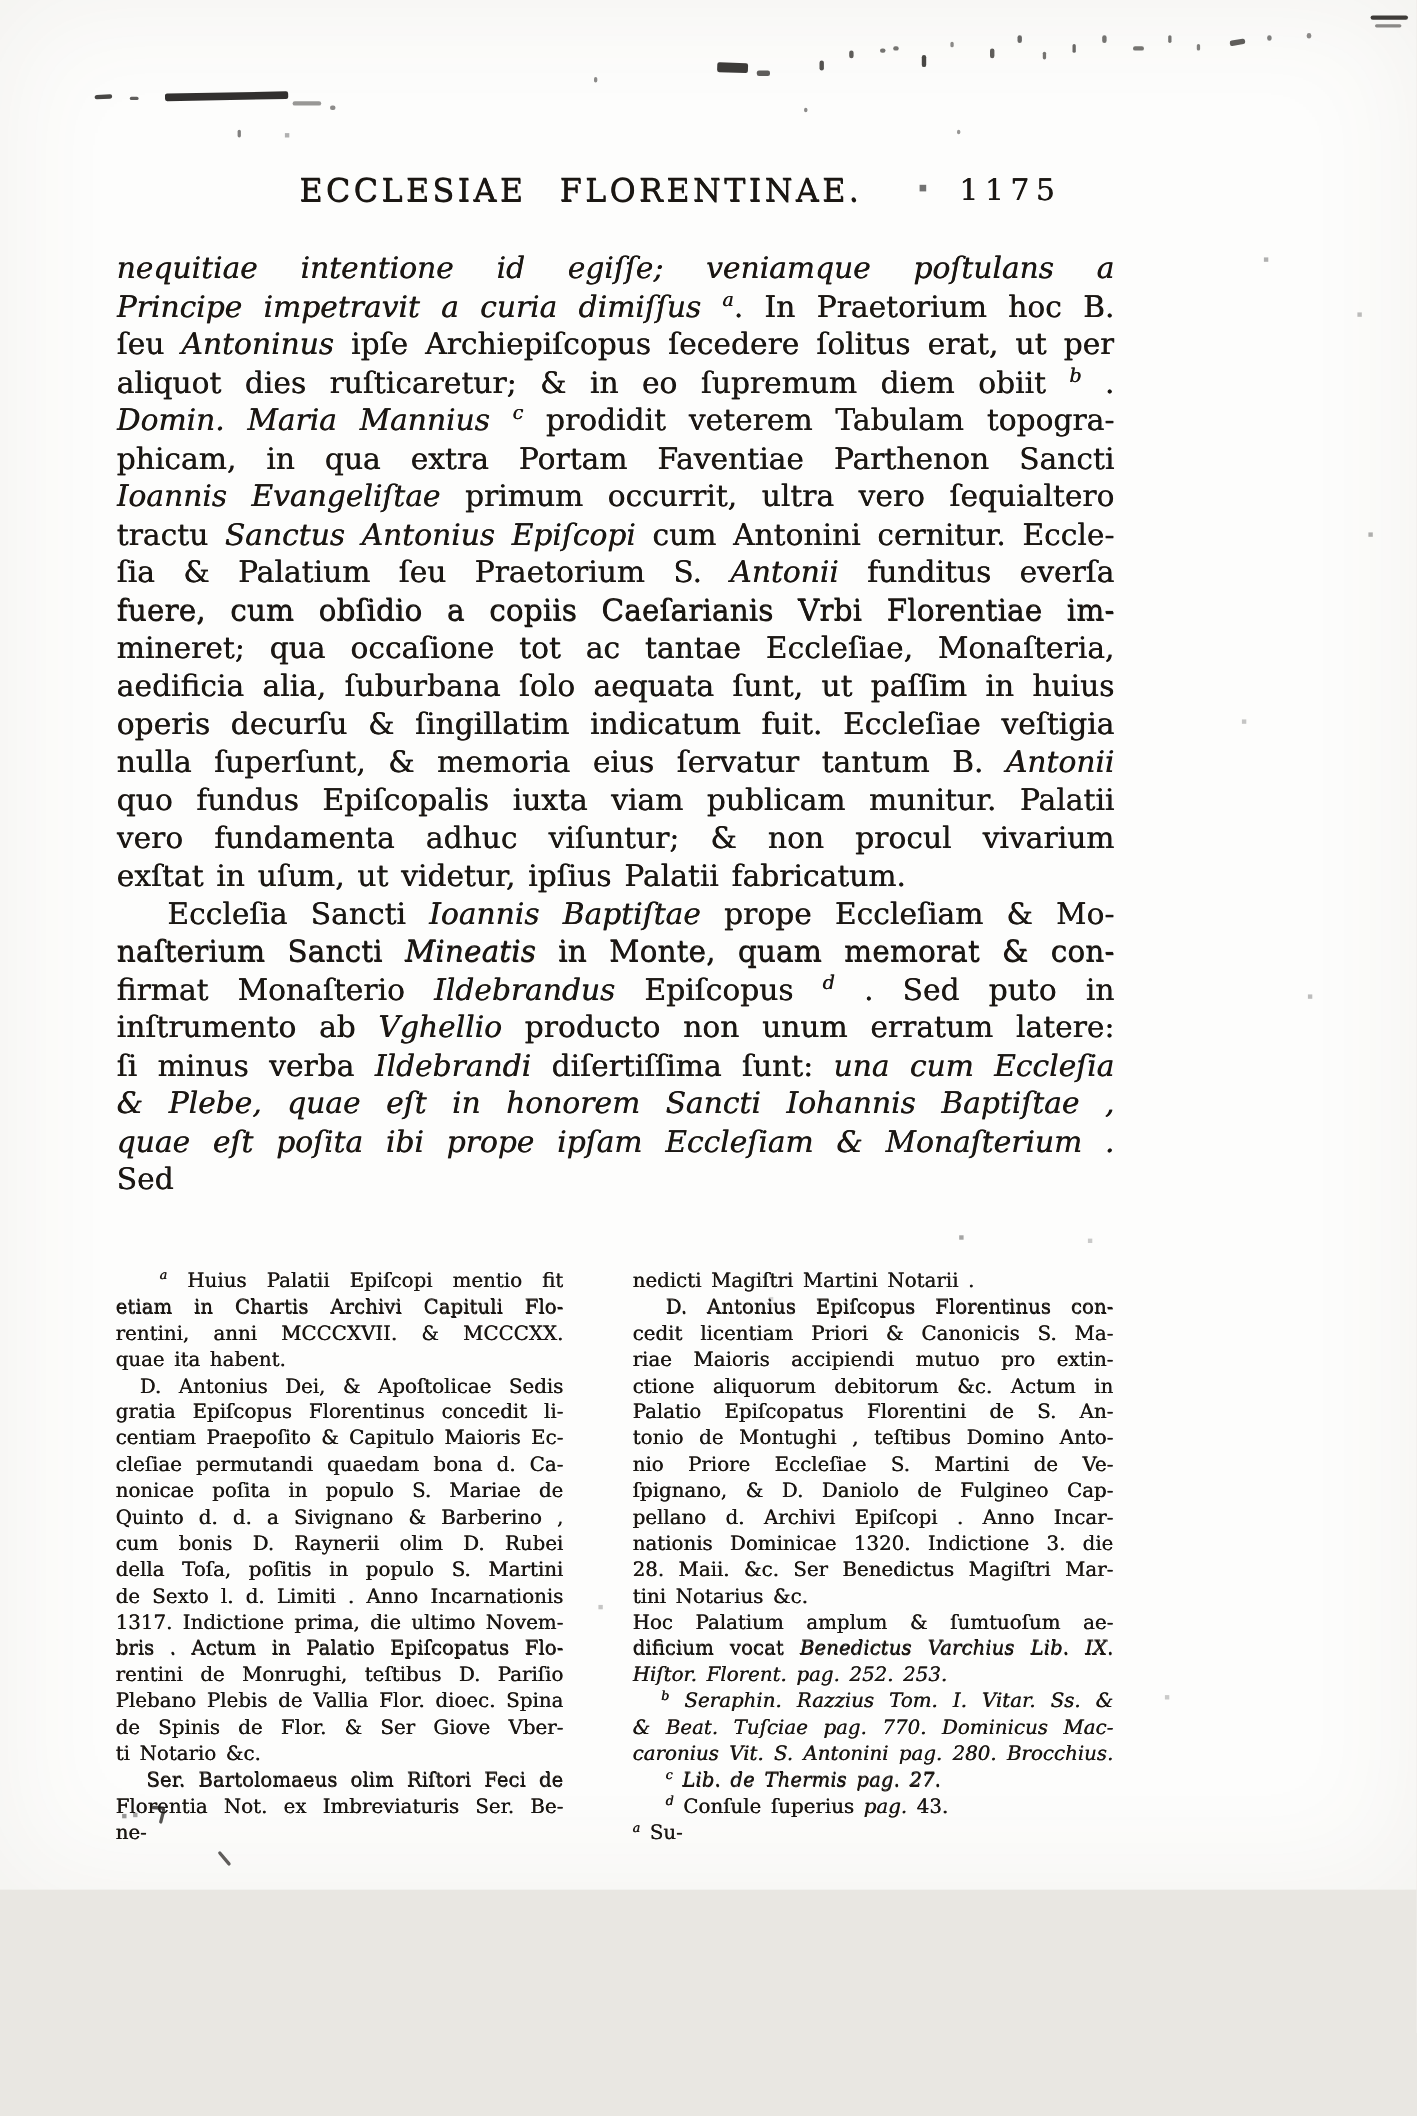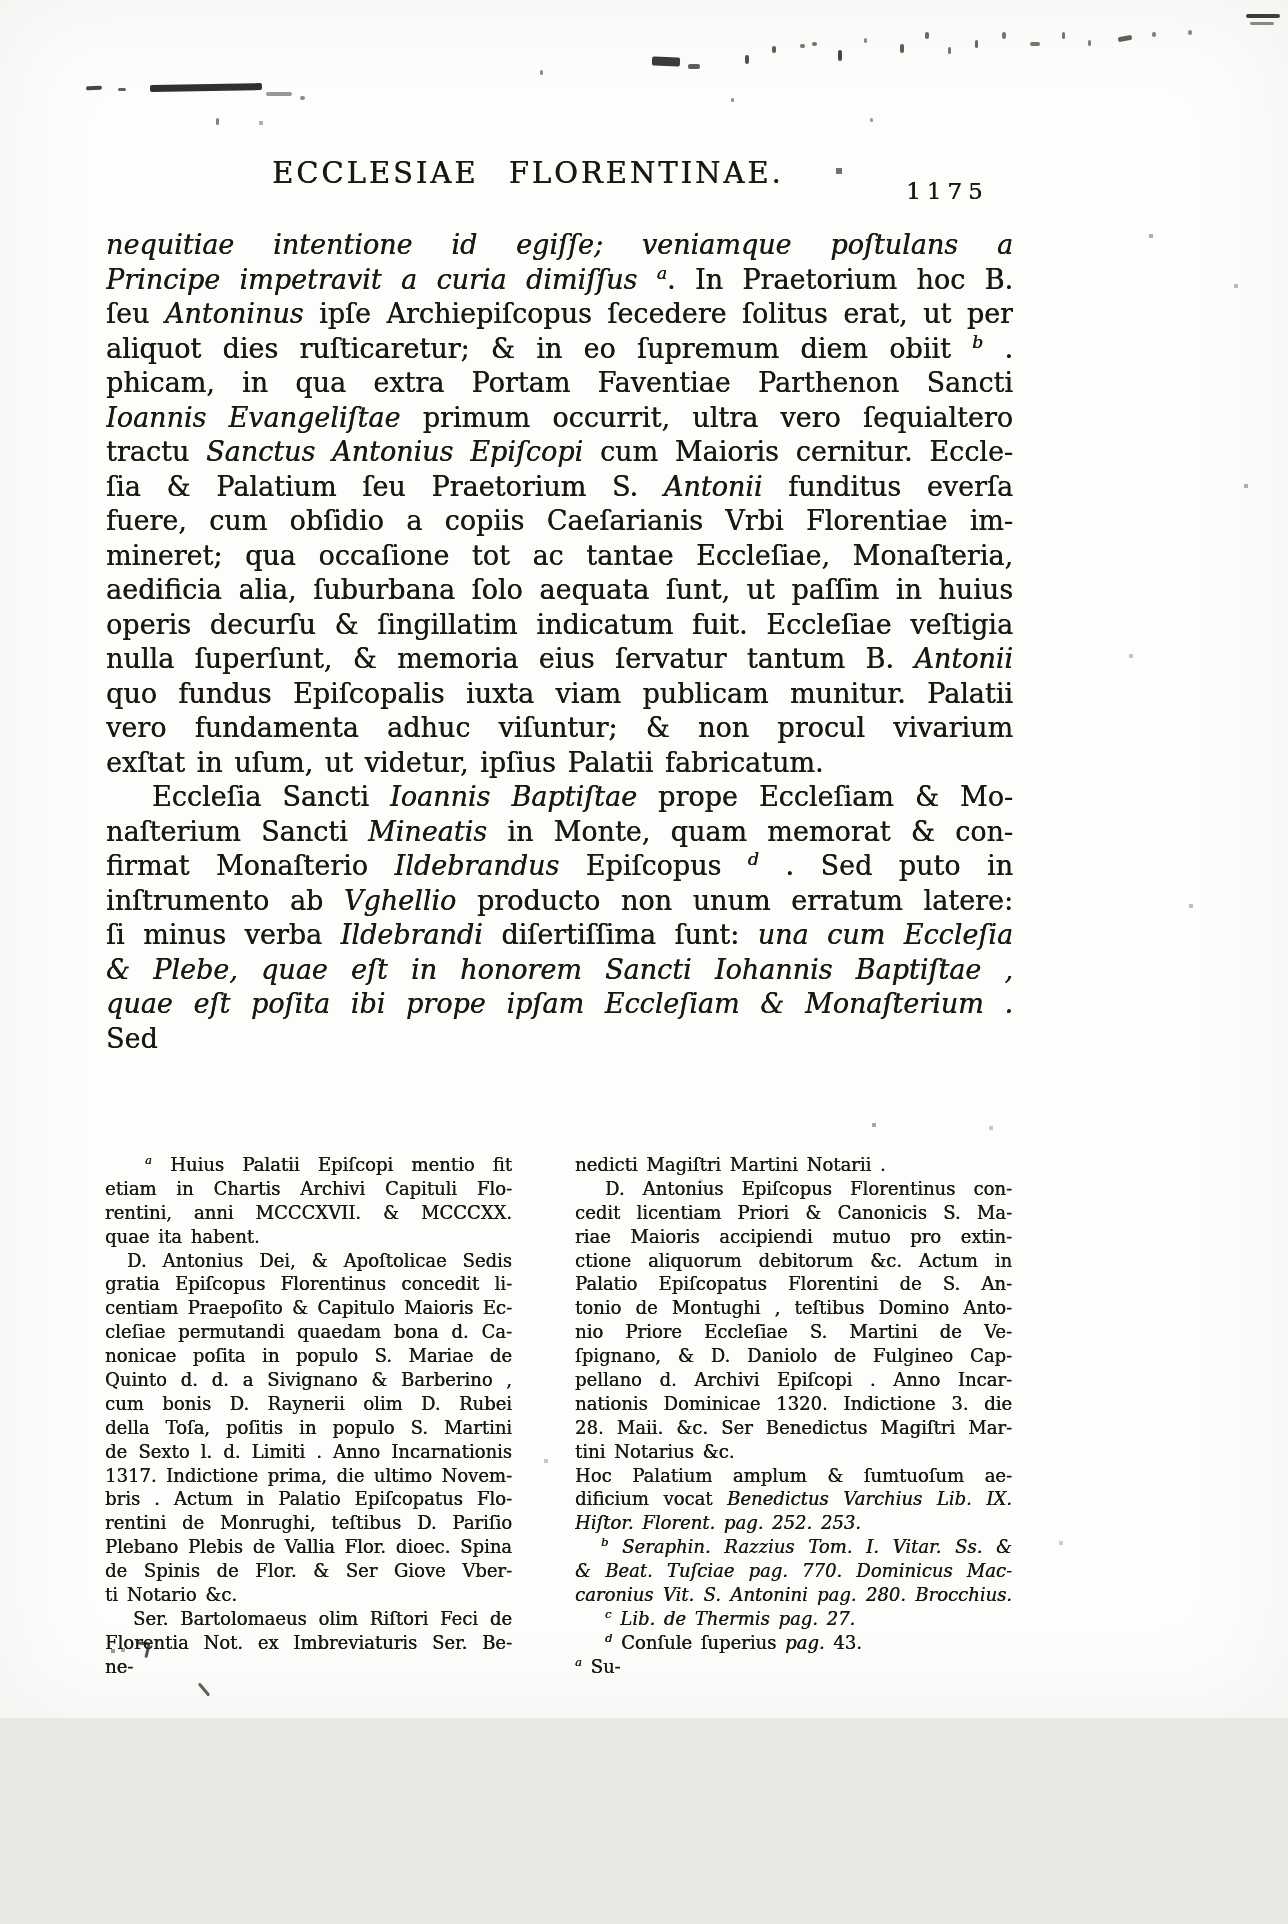--- a/index.html
+++ b/index.html
@@ -2,22 +2,22 @@
 <html><head>
 <meta charset="utf-8">
 <style>
   html,body{margin:0;padding:0;background:#e9e7e2;}
   .page{position:relative;width:1288px;height:1718px;background:var(--paper,#fdfdfc);
         overflow:hidden;font-family:"DejaVu Serif","Liberation Serif",serif;color:var(--ink,#1b1713);}
   .page::before{content:"";position:absolute;inset:0;box-shadow:inset 0 0 110px rgba(95,85,60,.07);pointer-events:none;z-index:5;}
 
   .running-title{position:absolute;left:272px;top:156px;font-size:29px;letter-spacing:3px;
                  word-spacing:18px;white-space:nowrap;text-shadow:.4px .2px 0 currentColor;}
-  .page-number{position:absolute;left:906px;top:158px;font-size:23px;letter-spacing:6px;
-               text-shadow:.4px .2px 0 currentColor;margin-top:20px;}
+  .page-number{position:absolute;left:872px;top:158px;font-size:27px;letter-spacing:6px;
+               text-shadow:.4px .2px 0 currentColor;}
 
   .body-text{position:absolute;left:106px;top:228px;width:907px;}
   .body-text .line{height:34.5px;line-height:34.5px;font-size:27px;word-spacing:3px;}
 
   .fn{position:absolute;top:1153px;}
   .fn-left{left:105px;width:407px;}
   .fn-right{left:575px;width:437px;}
   .fn .line{height:23.9px;line-height:23.9px;font-size:18px;word-spacing:3px;}
 
   .line{text-align:justify;overflow:hidden;text-shadow:.35px .15px 0 currentColor;}
@@ -40,23 +40,24 @@
 <div class="page" style="--ink: #1b1713; --paper: #fdfdfc; --wm: #d7d6d4;">
 
   <div class="running-title">ECCLESIAE FLORENTINAE.</div>
   <div class="page-number">1175</div>
 
   <div class="body-text" id="bodyLines">
       <div class="line"><span class="i">nequitiae intentione id egiſſe; veniamque poſtulans a clementiſſimo</span></div>
       <div class="line"><span class="i">Principe impetravit a curia dimiſſus </span><span class="m">a</span><span class="r">. In Praetorium hoc B. </span></div>
       <div class="line"><span class="r">ſeu </span><span class="i">Antoninus</span><span class="r"> ipſe Archiepiſcopus ſecedere ſolitus erat, ut per</span></div>
       <div class="line"><span class="r">aliquot dies ruſticaretur; &amp; in eo ſupremum diem obiit </span><span class="m">b</span><span class="r"> .</span></div>
+      <div class="line"><span class="i">Domin. Maria Mannius </span><span class="m">c</span><span class="r"> prodidit veterem Tabulam topogra-</span></div>
       <div class="line"><span class="r">phicam, in qua extra Portam Faventiae Parthenon Sancti</span></div>
       <div class="line"><span class="i">Ioannis Evangeliſtae</span><span class="r"> primum occurrit, ultra vero ſequialtero</span></div>
-      <div class="line"><span class="r">tractu </span><span class="i">Sanctus Antonius Epiſcopi</span><span class="r"> cum Maioris cernitur. Eccle-</span></div>
+      <div class="line"><span class="r">tractu </span><span class="i">Sanctus Antonius Epiſcopi</span><span class="r"> cum Antonini cernitur. Eccle-</span></div>
       <div class="line"><span class="r">ſia &amp; Palatium ſeu Praetorium S. </span><span class="i">Antonii</span><span class="r"> funditus everſa</span></div>
       <div class="line"><span class="r">fuere, cum obſidio a copiis Caeſarianis Vrbi Florentiae im-</span></div>
       <div class="line"><span class="r">mineret; qua occaſione tot ac tantae Eccleſiae, Monaſteria,</span></div>
       <div class="line"><span class="r">aedificia alia, ſuburbana ſolo aequata ſunt, ut paſſim in huius</span></div>
       <div class="line"><span class="r">operis decurſu &amp; ſingillatim indicatum fuit. Eccleſiae veſtigia</span></div>
       <div class="line"><span class="r">nulla ſuperſunt, &amp; memoria eius ſervatur tantum B. </span><span class="i">Antonii</span></div>
       <div class="line"><span class="r">quo fundus Epiſcopalis iuxta viam publicam munitur. Palatii</span></div>
       <div class="line"><span class="r">vero fundamenta adhuc viſuntur; &amp; non procul vivarium</span></div>
       <div class="line noj"><span class="r">exſtat in uſum, ut videtur, ipſius Palatii fabricatum.</span></div>
       <div class="line" style="padding-left: 46px;"><span class="r">Eccleſia Sancti </span><span class="i">Ioannis Baptiſtae</span><span class="r"> prope Eccleſiam &amp; Mo-</span></div>

